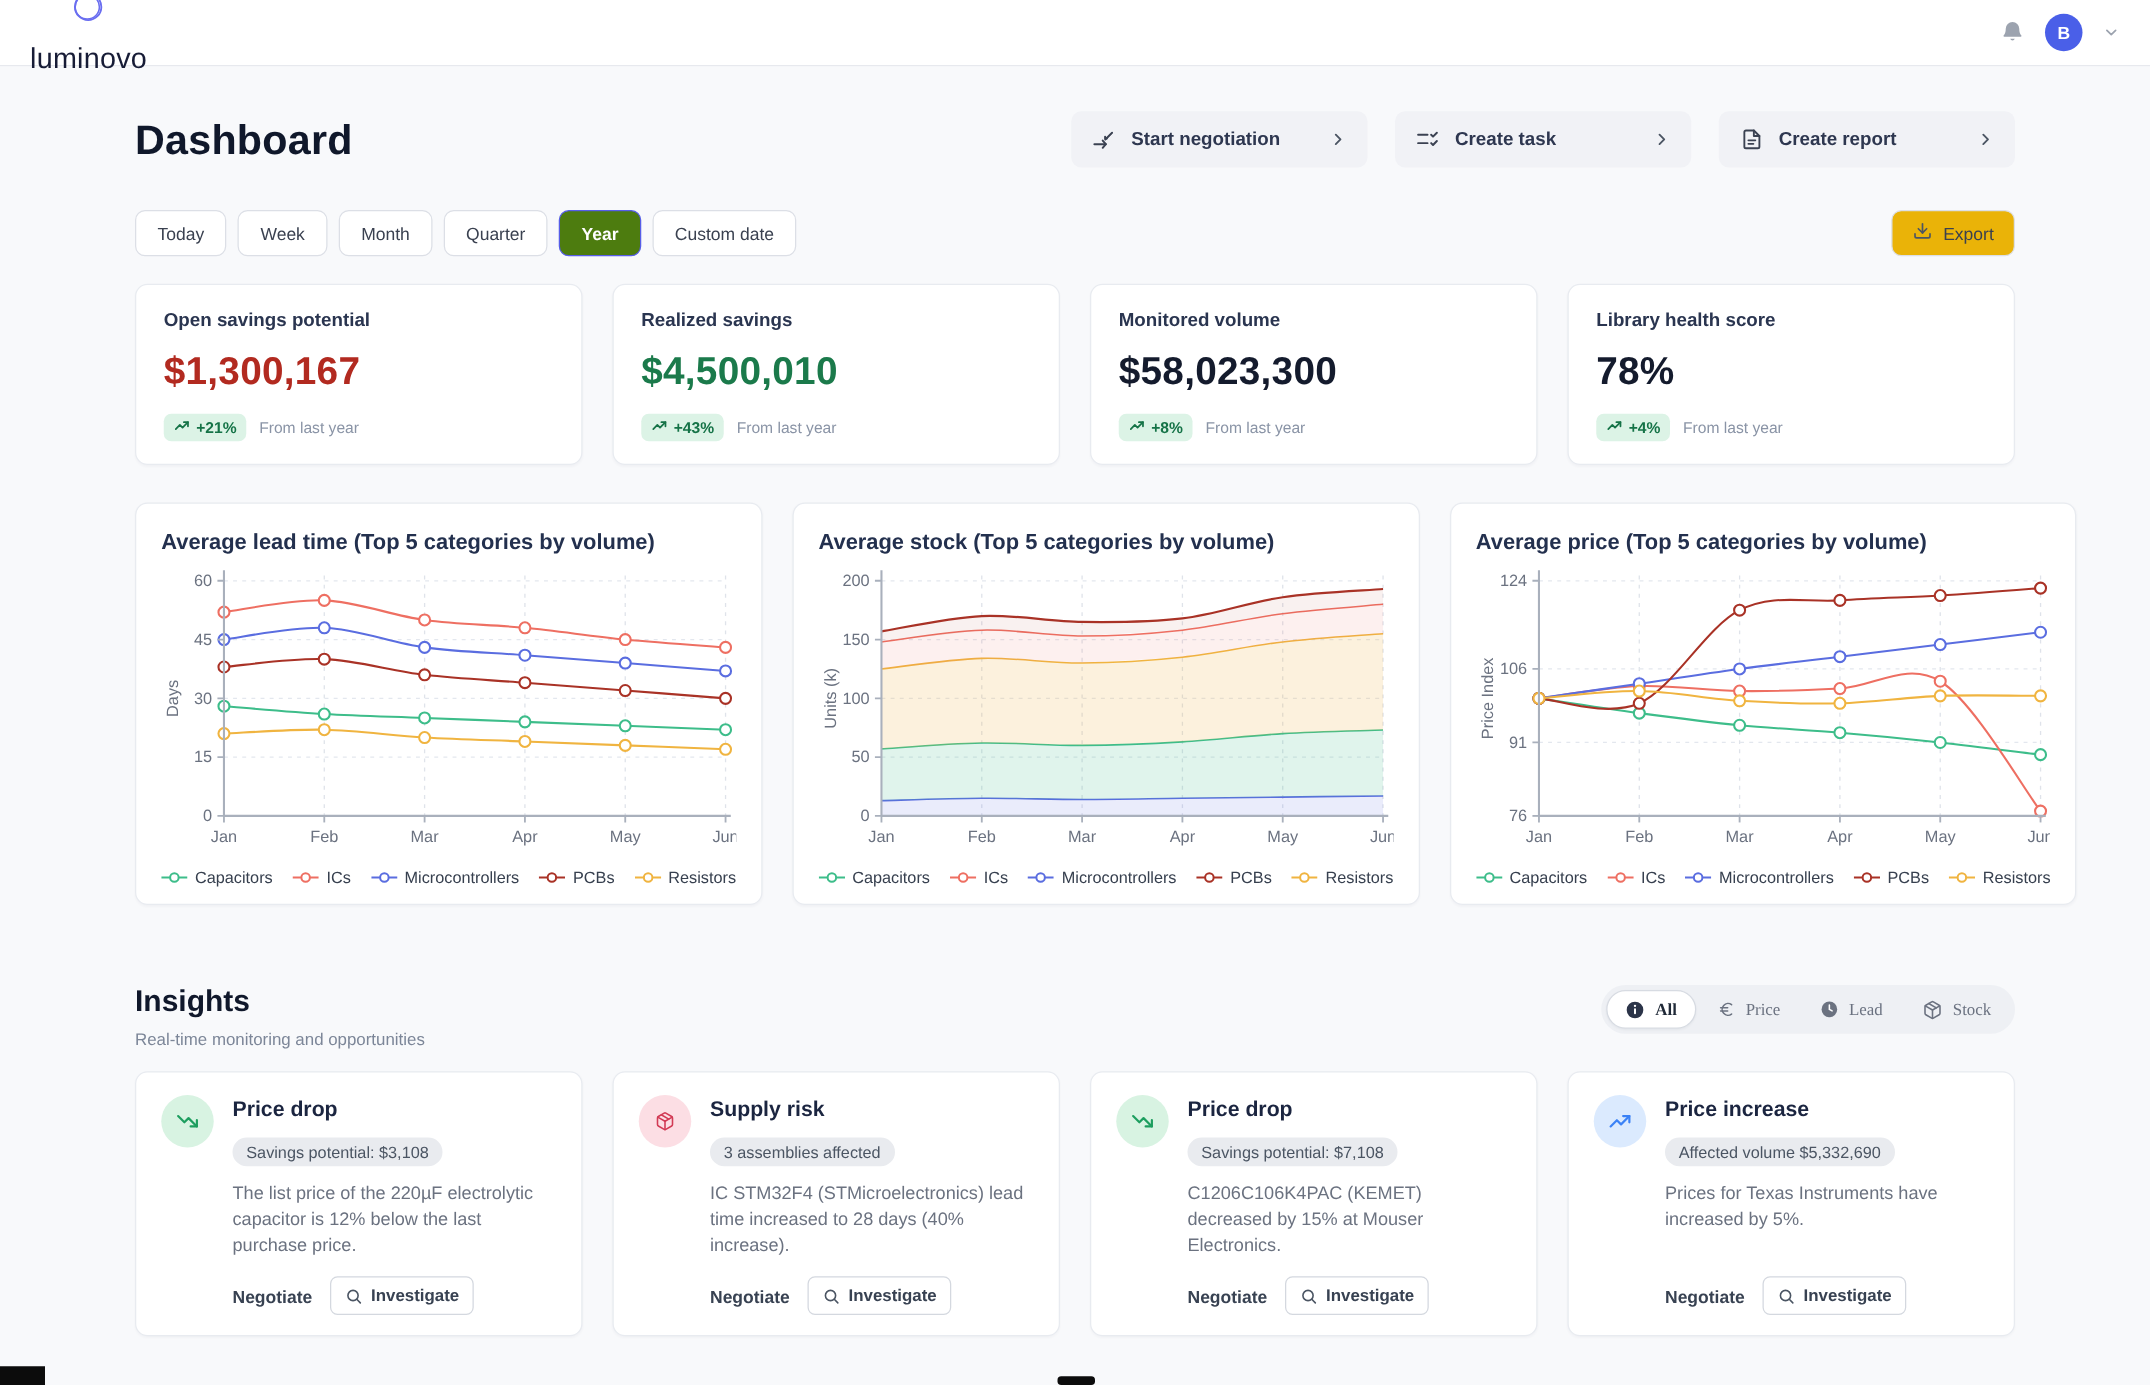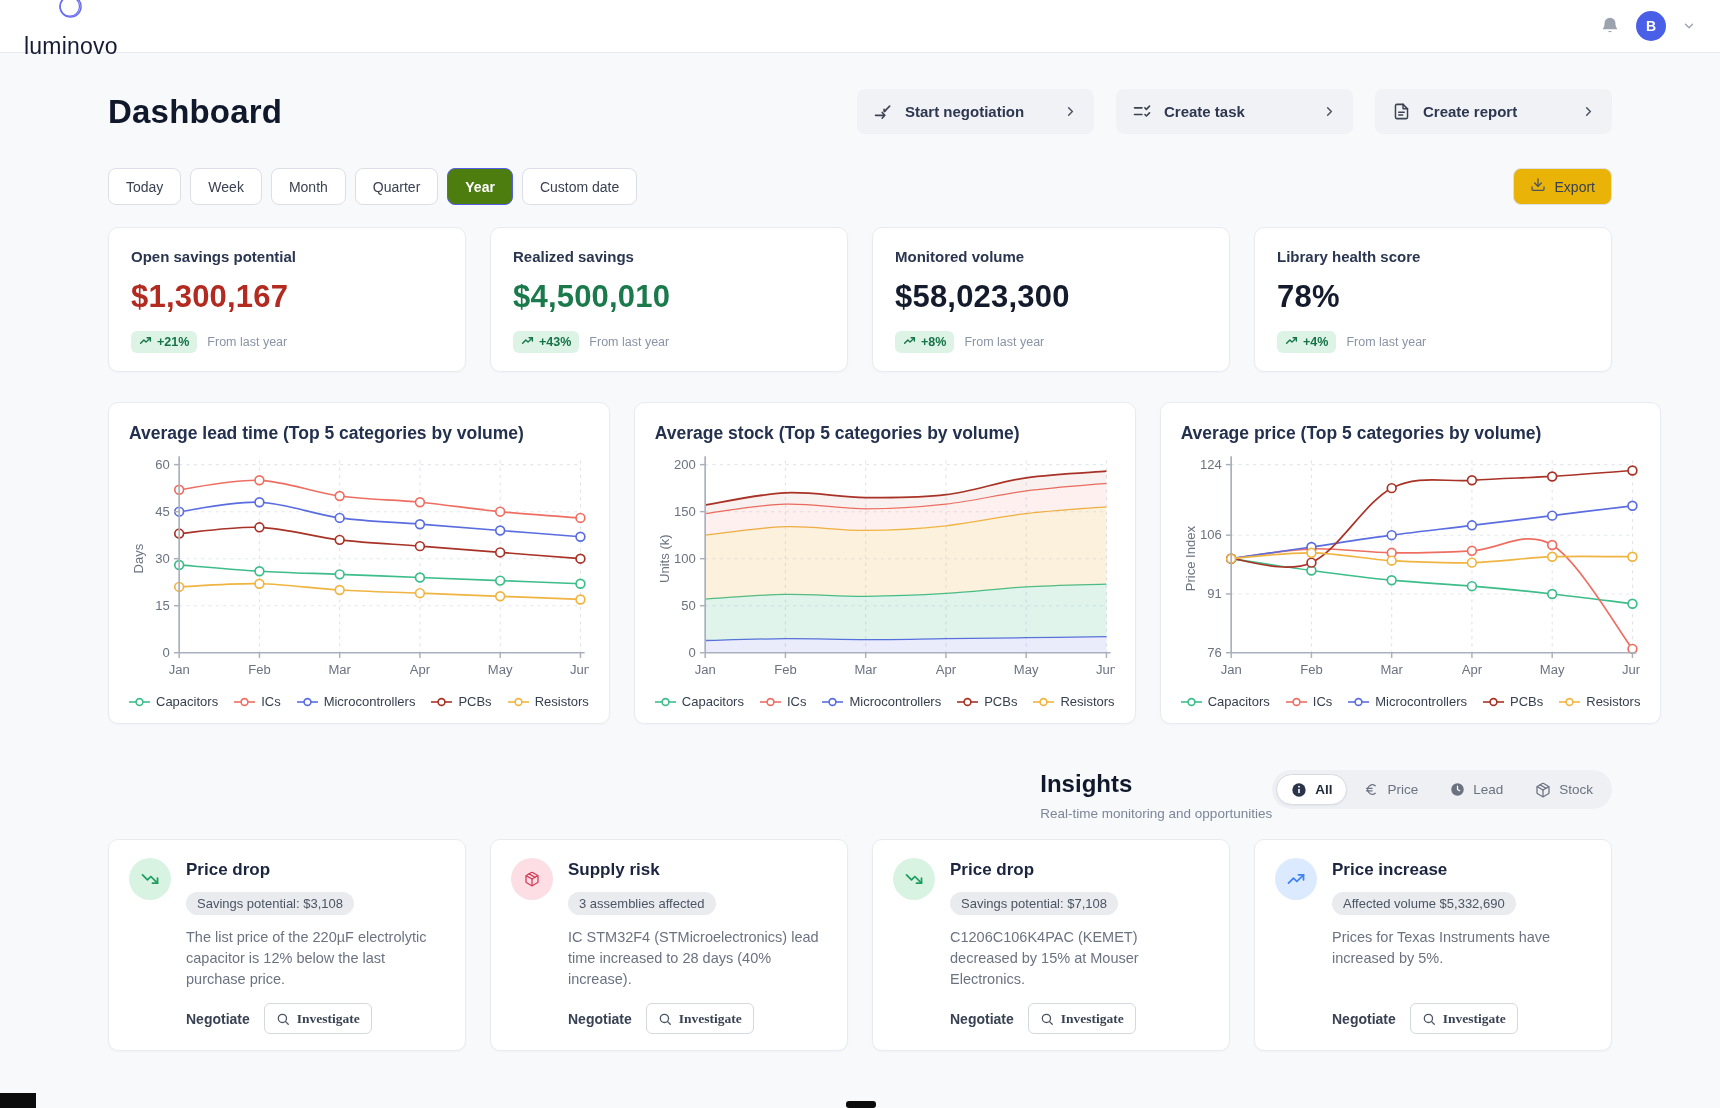--- a/index.html
+++ b/index.html
@@ -49,41 +49,41 @@
 
   
   .charts-row { margin-top:30px; display:grid; grid-template-columns:repeat(3,1fr); gap:24px; }
   .chart-card { padding:20px 20px 14px; }
   .chart-title { font-size:17.5px; font-weight:700; color:#23304e; }
   .chart-svg { width:100%; height:auto; margin-top:6px; display:block; }
   .legend { display:flex; justify-content:center; gap:16px; margin-top:2px; }
   .legend-item { display:flex; align-items:center; gap:6px; font-size:13px; color:#37404f; }
 
   
-  .insights-head { margin-top:46px; display:flex; align-items:flex-start; justify-content:flex-end; }
+  .insights-head { margin-top:64px; display:flex; align-items:flex-start; justify-content:space-between; }
   .insights-title { font-size:24px; font-weight:700; color:#10182b; }
   .insights-sub { margin-top:8px; font-size:13.5px; color:#7c8698; }
-  .chips { background:#eef0f4; border-radius:999px; padding:4px; display:flex; gap:2px; align-items:center; }
+  .chips { background:#eef0f4; border-radius:999px; padding:4px; display:flex; gap:2px; align-items:center;font-family:Liberation Serif, serif; }
   .chip { height:31px; padding:0 14px; border-radius:999px; display:flex; align-items:center; gap:8px;
           font-size:13.5px; color:#6b7280; cursor:pointer; border:1px solid transparent; background:transparent; font-family:inherit; }
   .chip.active { background:#fff; border-color:#d7dbe2; color:#1f2937; font-weight:600; box-shadow:0 1px 2px rgba(23,32,60,.05); }
 
   .insight-row { margin-top:18px; display:grid; grid-template-columns:repeat(4,1fr); gap:24px; }
   .insight-card { padding:18px 20px 16px; display:flex; flex-direction:column; min-height:192px; }
   .ic-head { display:flex; align-items:flex-start; gap:15px; }
   .ic-circle { width:42px; height:42px; border-radius:50%; display:flex; align-items:center; justify-content:center; flex:0 0 auto; }
   .ic-body { flex:1; }
   .ic-type { font-size:17px; font-weight:700; color:#1b2540; margin-top:2px; }
   .ic-badge { display:inline-block; margin-top:12px; background:#e9ebef; color:#4b5563; border-radius:14px;
               padding:4px 11px; font-size:13px; }
   .ic-text { margin-top:12px; font-size:14.5px; color:#6b7280; line-height:1.42; }
   .ic-actions { margin-top:auto; padding-top:14px; display:flex; align-items:center; gap:14px; }
   .negotiate { font-size:14px; font-weight:600; color:#384252; cursor:pointer; background:none; border:none; font-family:inherit; padding:0; }
   .investigate { height:31px; padding:0 11px; background:#fff; border:1px solid #d4d8df; border-radius:6px;
-                 display:flex; align-items:center; gap:7px; font-size:13.5px; font-weight:600; color:#384252; cursor:pointer; font-family:Liberation Serif, serif; }
+                 display:flex; align-items:center; gap:7px; font-size:13.5px; font-weight:600; color:#384252; cursor:pointer; font-family:Liberation Sans, sans-serif; }
 
   
   .artifact-a { position:absolute; left:0; bottom:0; width:36px; height:15px; background:#0c0c0c; }
   .artifact-b { position:absolute; left:846px; bottom:0; width:30px; height:7px; background:#0c0c0c; border-radius:3px; }
 </style>
 </head>
 <body>
 
 <div class="topbar">
   <div class="brand">

